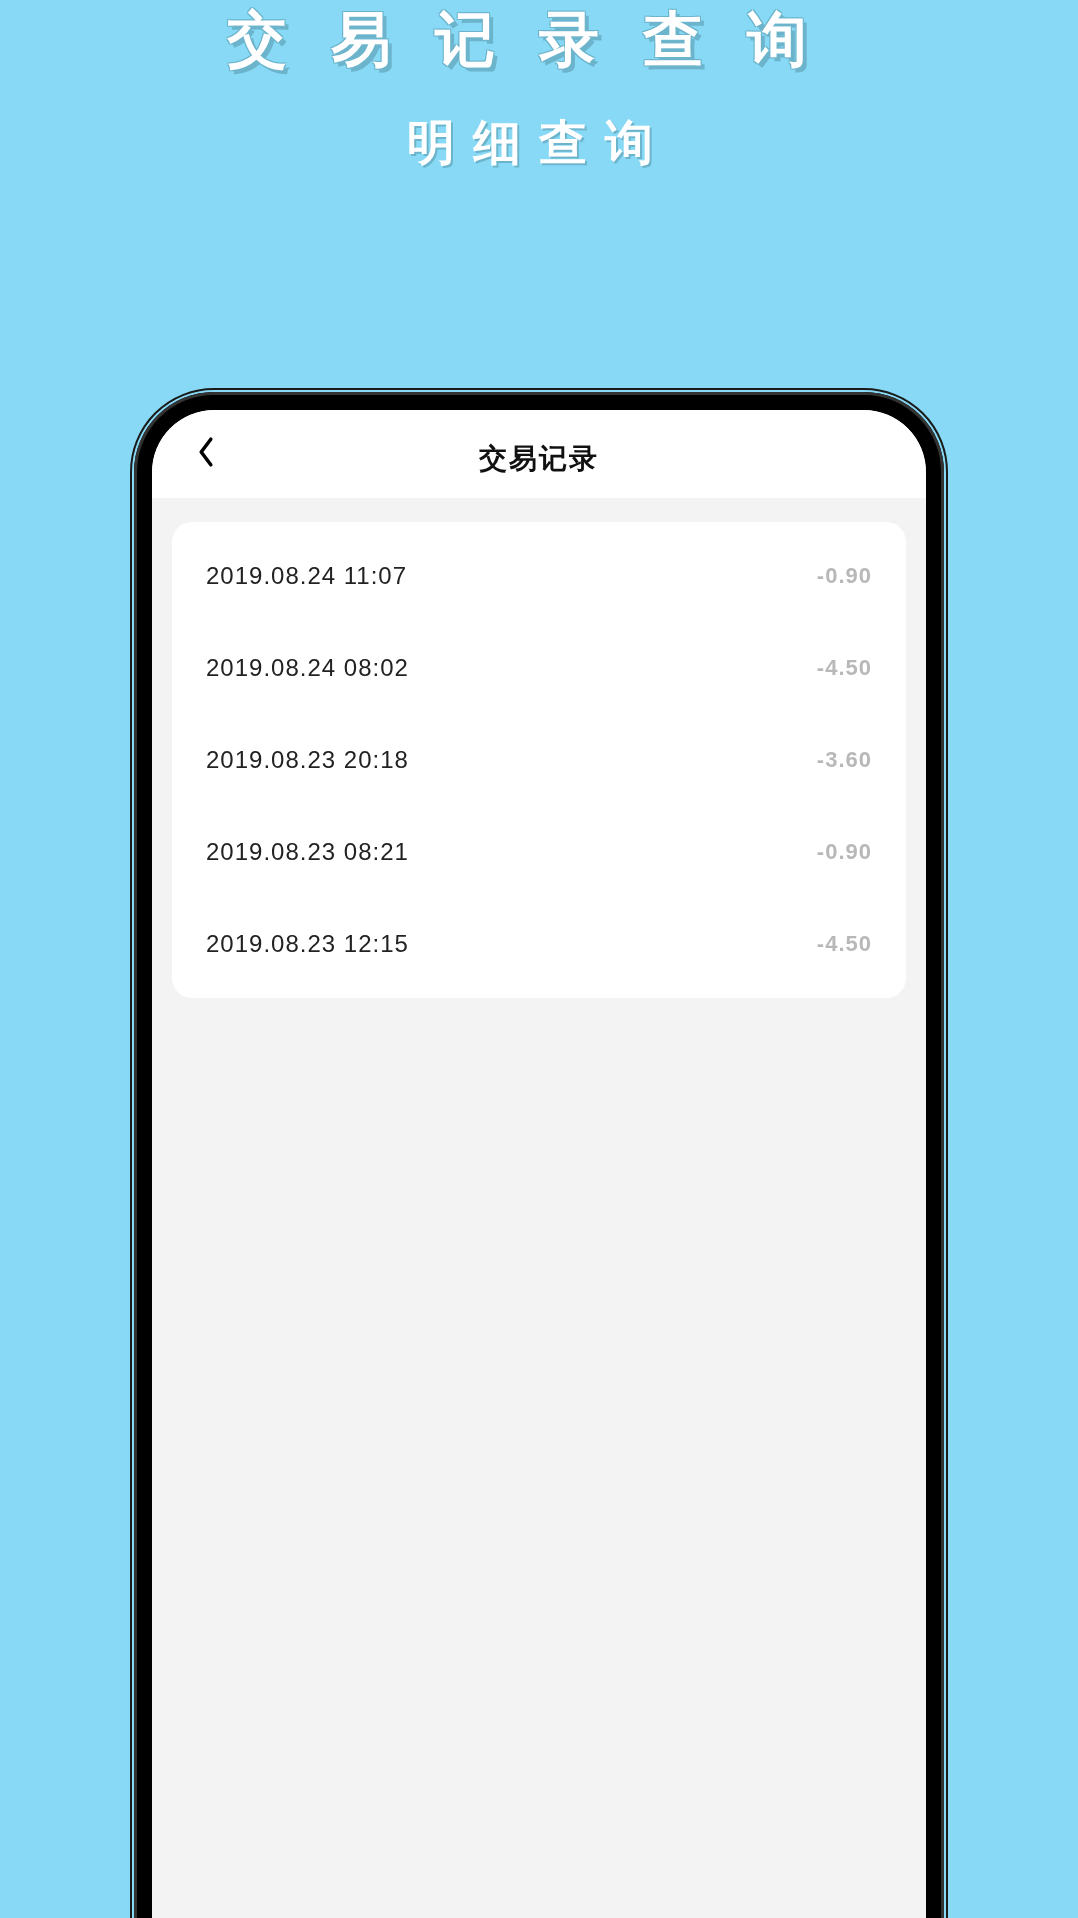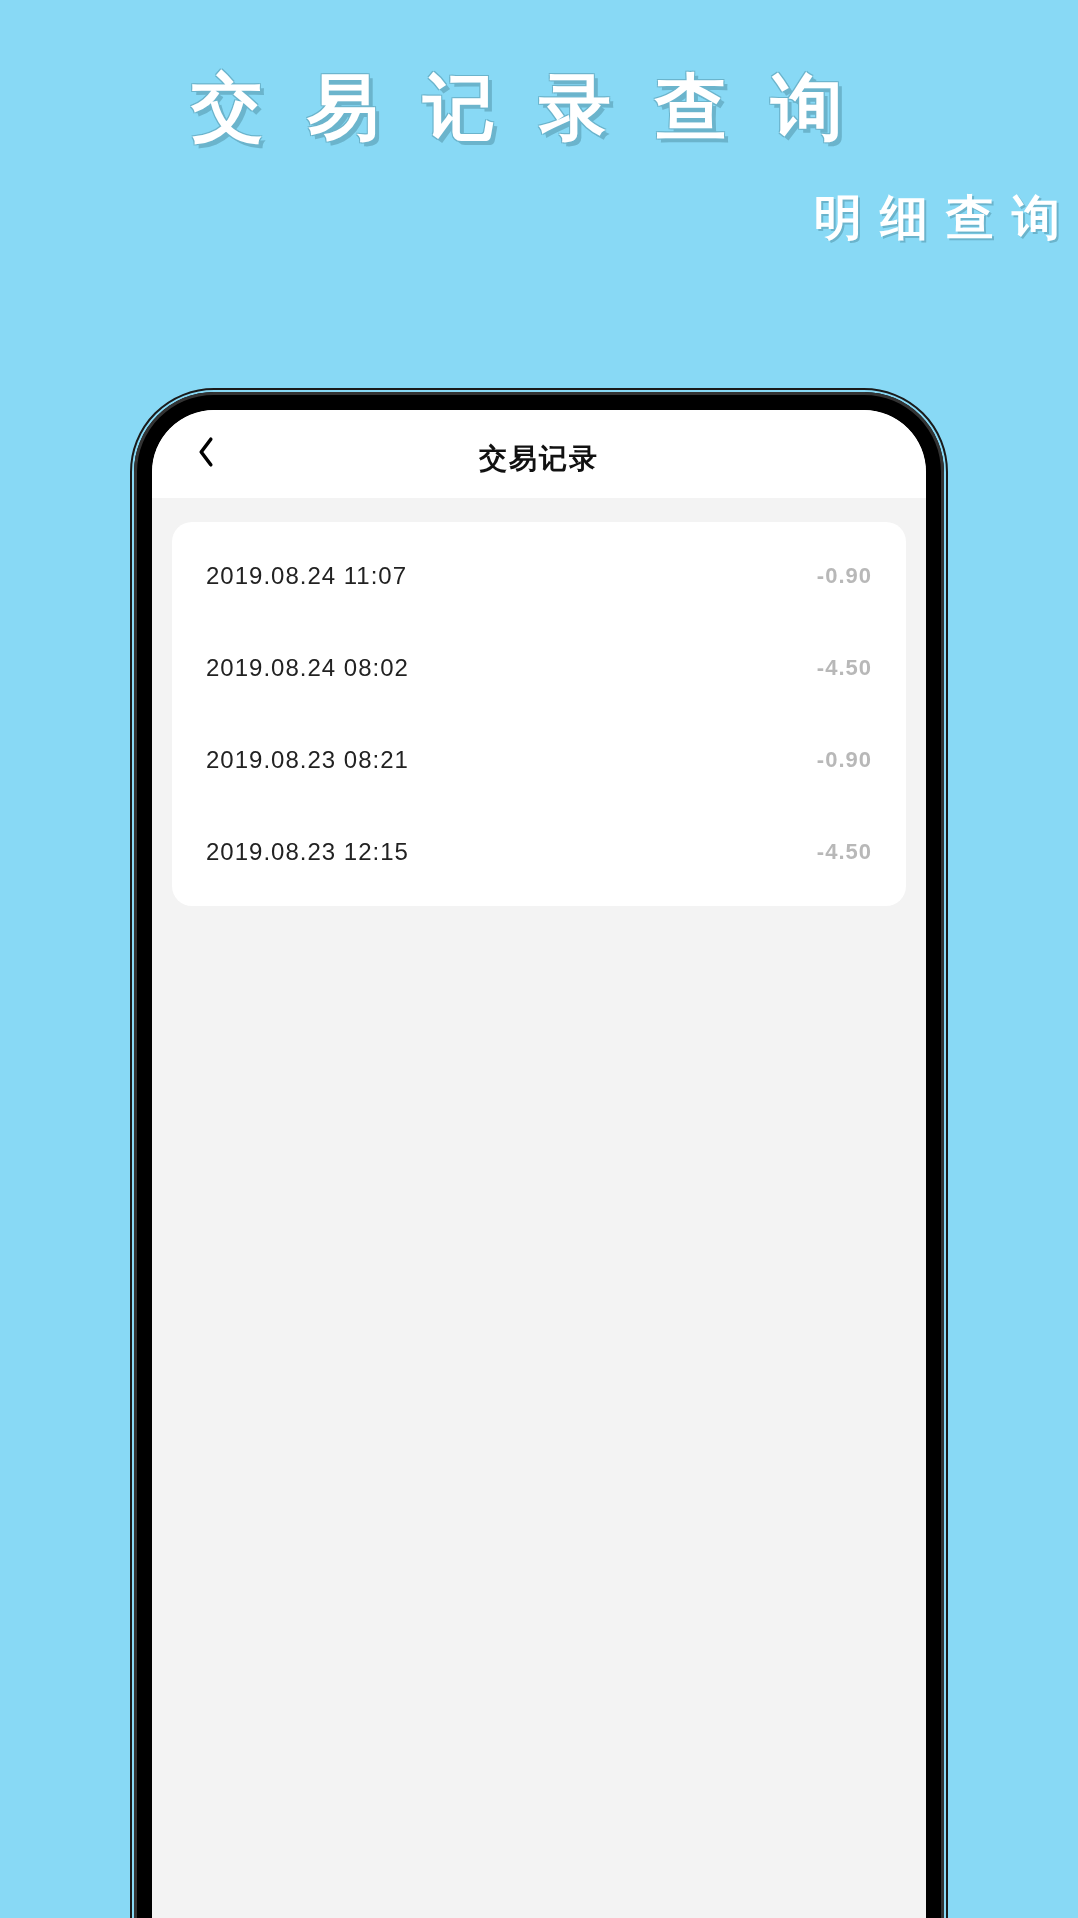--- a/index.html
+++ b/index.html
@@ -6,30 +6,29 @@
     body {
       width: 1078px;
       height: 1918px;
       background: #88d9f5;
       font-family: -apple-system, BlinkMacSystemFont, "Helvetica Neue", sans-serif;
       overflow: hidden;
       position: relative;
     }
     .promo-title {
       text-align: center;
-      padding-top: 60px;
-      font-size: 72px;
+      font-size: 60px;
       font-weight: 900;
       color: #ffffff;
       letter-spacing: 44px;
       text-shadow: 4px 4px 0 #6bb4cc, -1px -1px 0 #6bb4cc, 1px -1px 0 #6bb4cc, -1px 1px 0 #6bb4cc, 1px 1px 0 #6bb4cc;
       font-family: "STHeiti", "Microsoft YaHei", sans-serif;
     }
     .promo-subtitle {
-      text-align: right;
+      text-align: center;
       padding-top: 30px;
       font-size: 48px;
       font-weight: 900;
       color: #ffffff;
       letter-spacing: 18px;
       text-shadow: 2px 2px 0 #6bb4cc;
       font-family: "STHeiti", "Microsoft YaHei", sans-serif;
     }
     .phone-frame {
       position: absolute;
@@ -140,20 +139,24 @@
       <div class="tx-card">
         <div class="tx-row">
           <span class="tx-date">2019.08.24 11:07</span>
           <span class="tx-amount">-0.90</span>
         </div>
         <div class="tx-row">
           <span class="tx-date">2019.08.24 08:02</span>
           <span class="tx-amount">-4.50</span>
         </div>
         <div class="tx-row">
+          <span class="tx-date">2019.08.23 20:18</span>
+          <span class="tx-amount">-3.60</span>
+        </div>
+        <div class="tx-row">
           <span class="tx-date">2019.08.23 08:21</span>
           <span class="tx-amount">-0.90</span>
         </div>
         <div class="tx-row">
           <span class="tx-date">2019.08.23 12:15</span>
           <span class="tx-amount">-4.50</span>
         </div>
       </div>
     </div>
 

